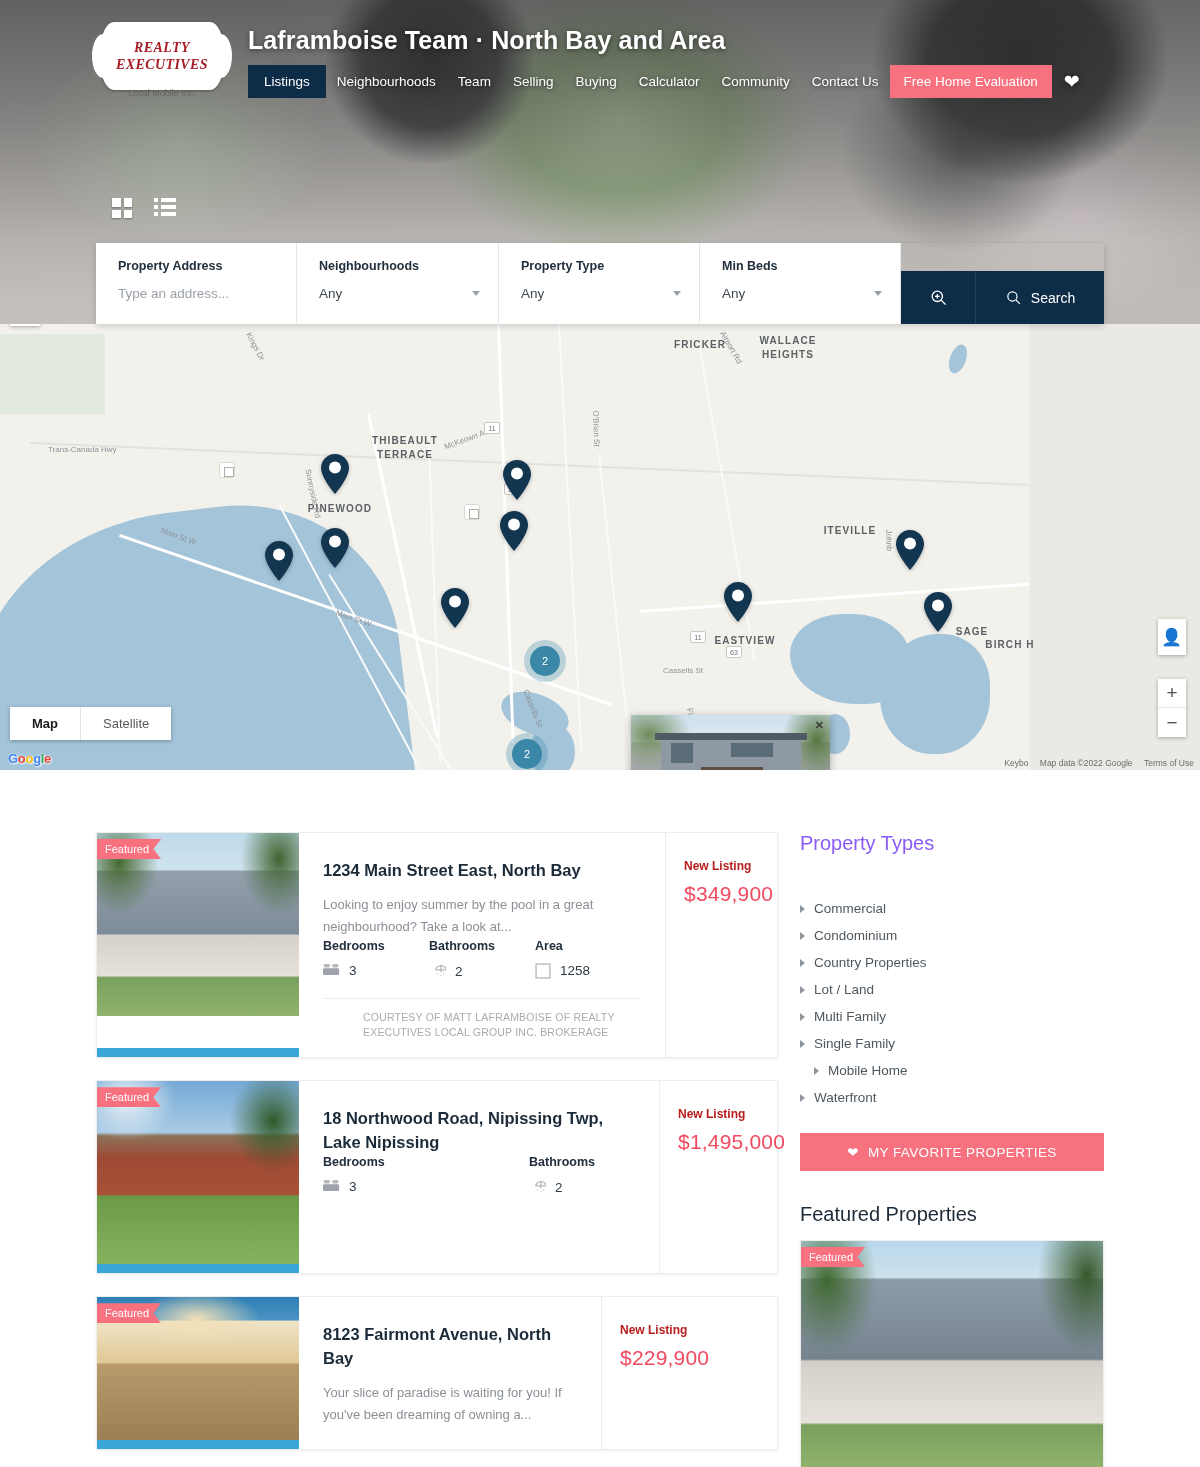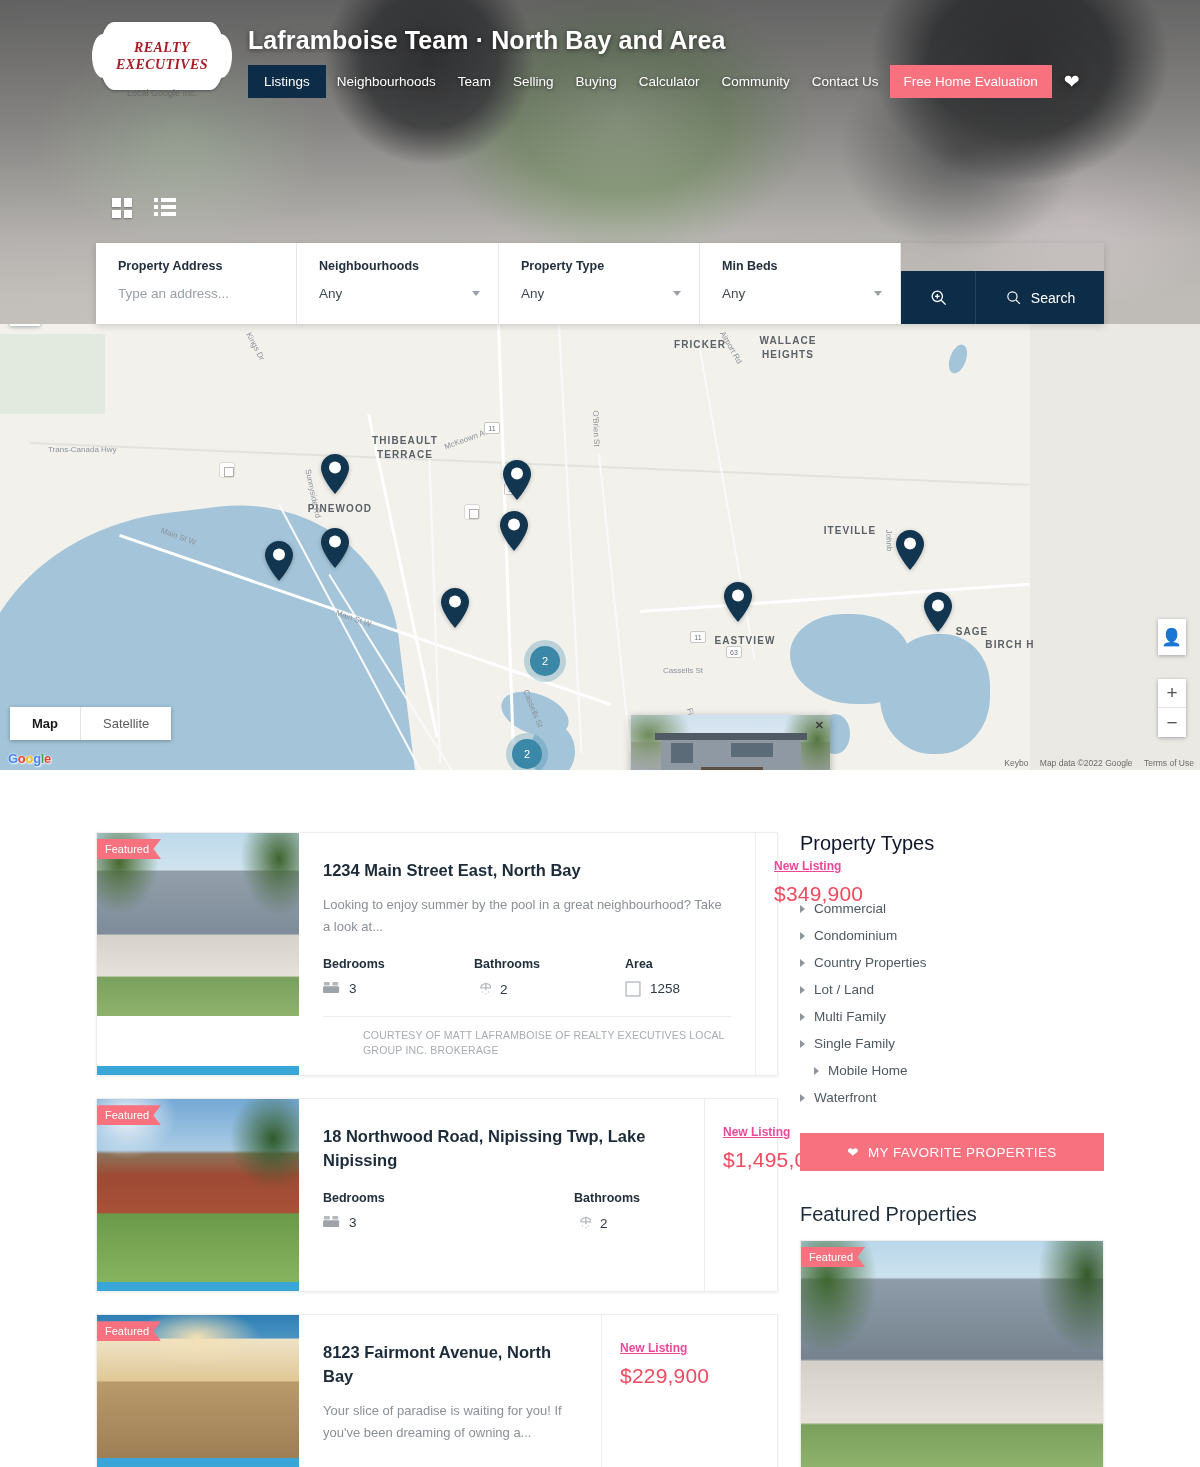--- a/index.html
+++ b/index.html
@@ -146,32 +146,32 @@
       radial-gradient(ellipse 70px 60px at 30px 18px,#eef3f8 0%,rgba(238,243,248,0) 70%),
       radial-gradient(ellipse 60px 70px at 176px 40px,#2f5a2a 0%,rgba(47,90,42,0) 72%),
       linear-gradient(180deg,#74a8d4 0%,#a9cce5 28%,#8b7259 30%,#9e4a34 42%,#a85138 62%,#6b9a49 63%,#86b35e 100%);}
   .ph-c{height:143px;background:
       radial-gradient(ellipse 90px 40px at 100px 22px,#f2e0b6 0%,rgba(242,224,182,0) 70%),
       linear-gradient(180deg,#2e7fb5 0%,#4b94c4 16%,#efe3c6 17%,#e0c896 46%,#b99a6b 47%,#9e7f55 100%);}
   .cbody{flex:1;display:flex;}
   .cmain{flex:1;padding:26px 24px 16px 24px;border-right:1px solid #ededed;}
   .ctitle{font-size:16.5px;font-weight:bold;color:#1c2b39;line-height:1.45;}
   .cdesc{font-size:13px;color:#8b9097;line-height:1.72;margin-top:11px;}
-  .specs{display:flex;margin-top:18px;gap:45px;}
+  .specs{display:flex;}
   .spec{width:106px;}
   .spec.wide{width:206px;}
   .spec .sl{font-size:12.5px;font-weight:bold;color:#22303d;}
   .spec .sv{display:flex;align-items:center;gap:9px;margin-top:10px;font-size:13.5px;color:#2d3a46;}
   .hr{border-top:1px solid #ededed;margin-top:18px;}
   .court{font-size:10.5px;color:#a7acb2;line-height:1.5;letter-spacing:.2px;margin-top:11px;text-transform:uppercase;margin-left:40px;}
   .cprice{width:175px;flex:none;padding:26px 20px 0 18px;}
-  .nl{font-size:12px;font-weight:bold;color:#ec4899;text-decoration:underline;}
+  .nl{font-size:12px;font-weight:bold;color:#b91c1c;}
   .pv{font-size:21px;color:#ef4a5f;margin-top:9px;letter-spacing:.2px;}
 
-  .rh{font-size:20px;color:#0f172a;margin-bottom:22px;}
+  .rh{font-size:20px;color:#8b5cf6;margin-bottom:22px;}
   .ptlist{list-style:none;margin-top:40px;}
   .ptlist li{display:flex;align-items:center;gap:9px;font-size:13.5px;color:#4e5860;padding:6px 0;}
   .ptlist li.sub{padding-left:14px;}
   .tri{width:0;height:0;border-top:4px solid transparent;border-bottom:4px solid transparent;
     border-left:5px solid #8e959c;flex:none;}
   .favbtn{margin-top:22px;background:#f8717f;color:#fff;height:38px;display:flex;align-items:center;
     justify-content:center;gap:9px;font-size:13.5px;letter-spacing:.4px;}
   .rh2{font-size:20px;color:#1c2b39;margin-top:32px;margin-bottom:14px;}
   .fcard{background:#fff;border:1px solid #ededed;box-shadow:0 1px 3px rgba(0,0,0,.07);}
   .fimg{position:relative;height:236px;overflow:hidden;border-bottom:9px solid #3aa6d8;
@@ -187,21 +187,21 @@
 <div class="hero">
   <div class="hero-bg"></div>
   <div class="hero-vig"></div>
 
   <div class="topbar">
     <div class="logo">
       <div class="logo-shield">
         <div class="logo-l1">REALTY</div>
         <div class="logo-l2">EXECUTIVES</div>
       </div>
-      <div class="logo-sub">Local Google Inc.</div>
+      <div class="logo-sub">Local Mobile Inc.</div>
     </div>
 
     <div class="brandcol">
       <div class="brand-title">Laframboise Team · North Bay and Area</div>
       <div class="nav">
         <a href="#" class="active">Listings</a>
         <a href="#">Neighbourhoods</a>
         <a href="#">Team</a>
         <a href="#">Selling</a>
         <a href="#">Buying</a>

